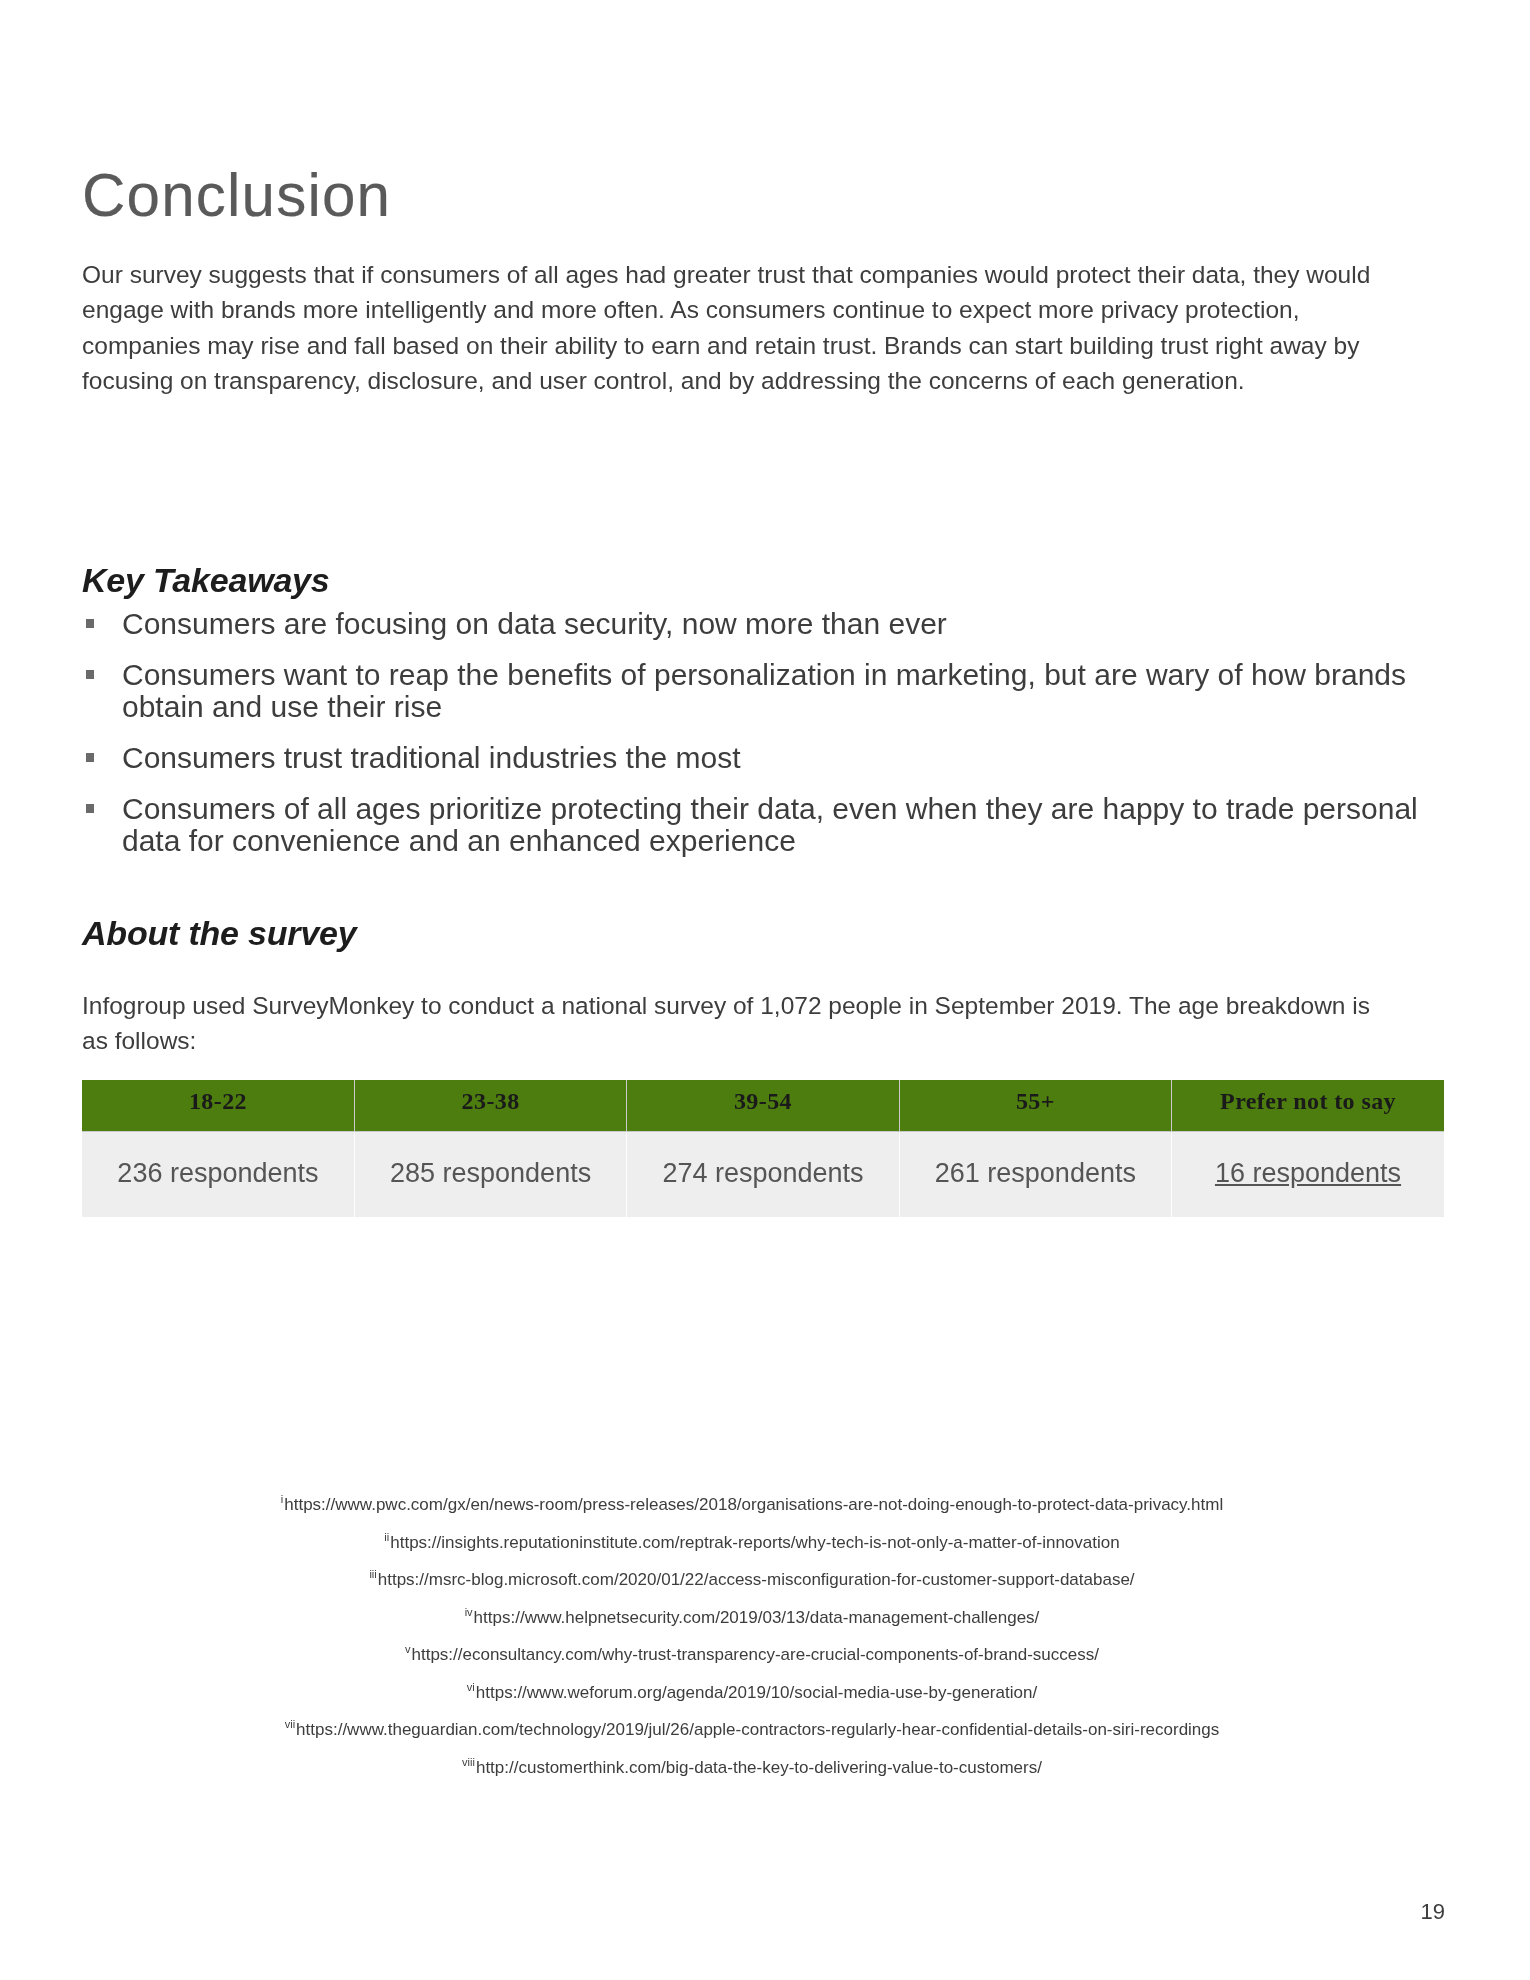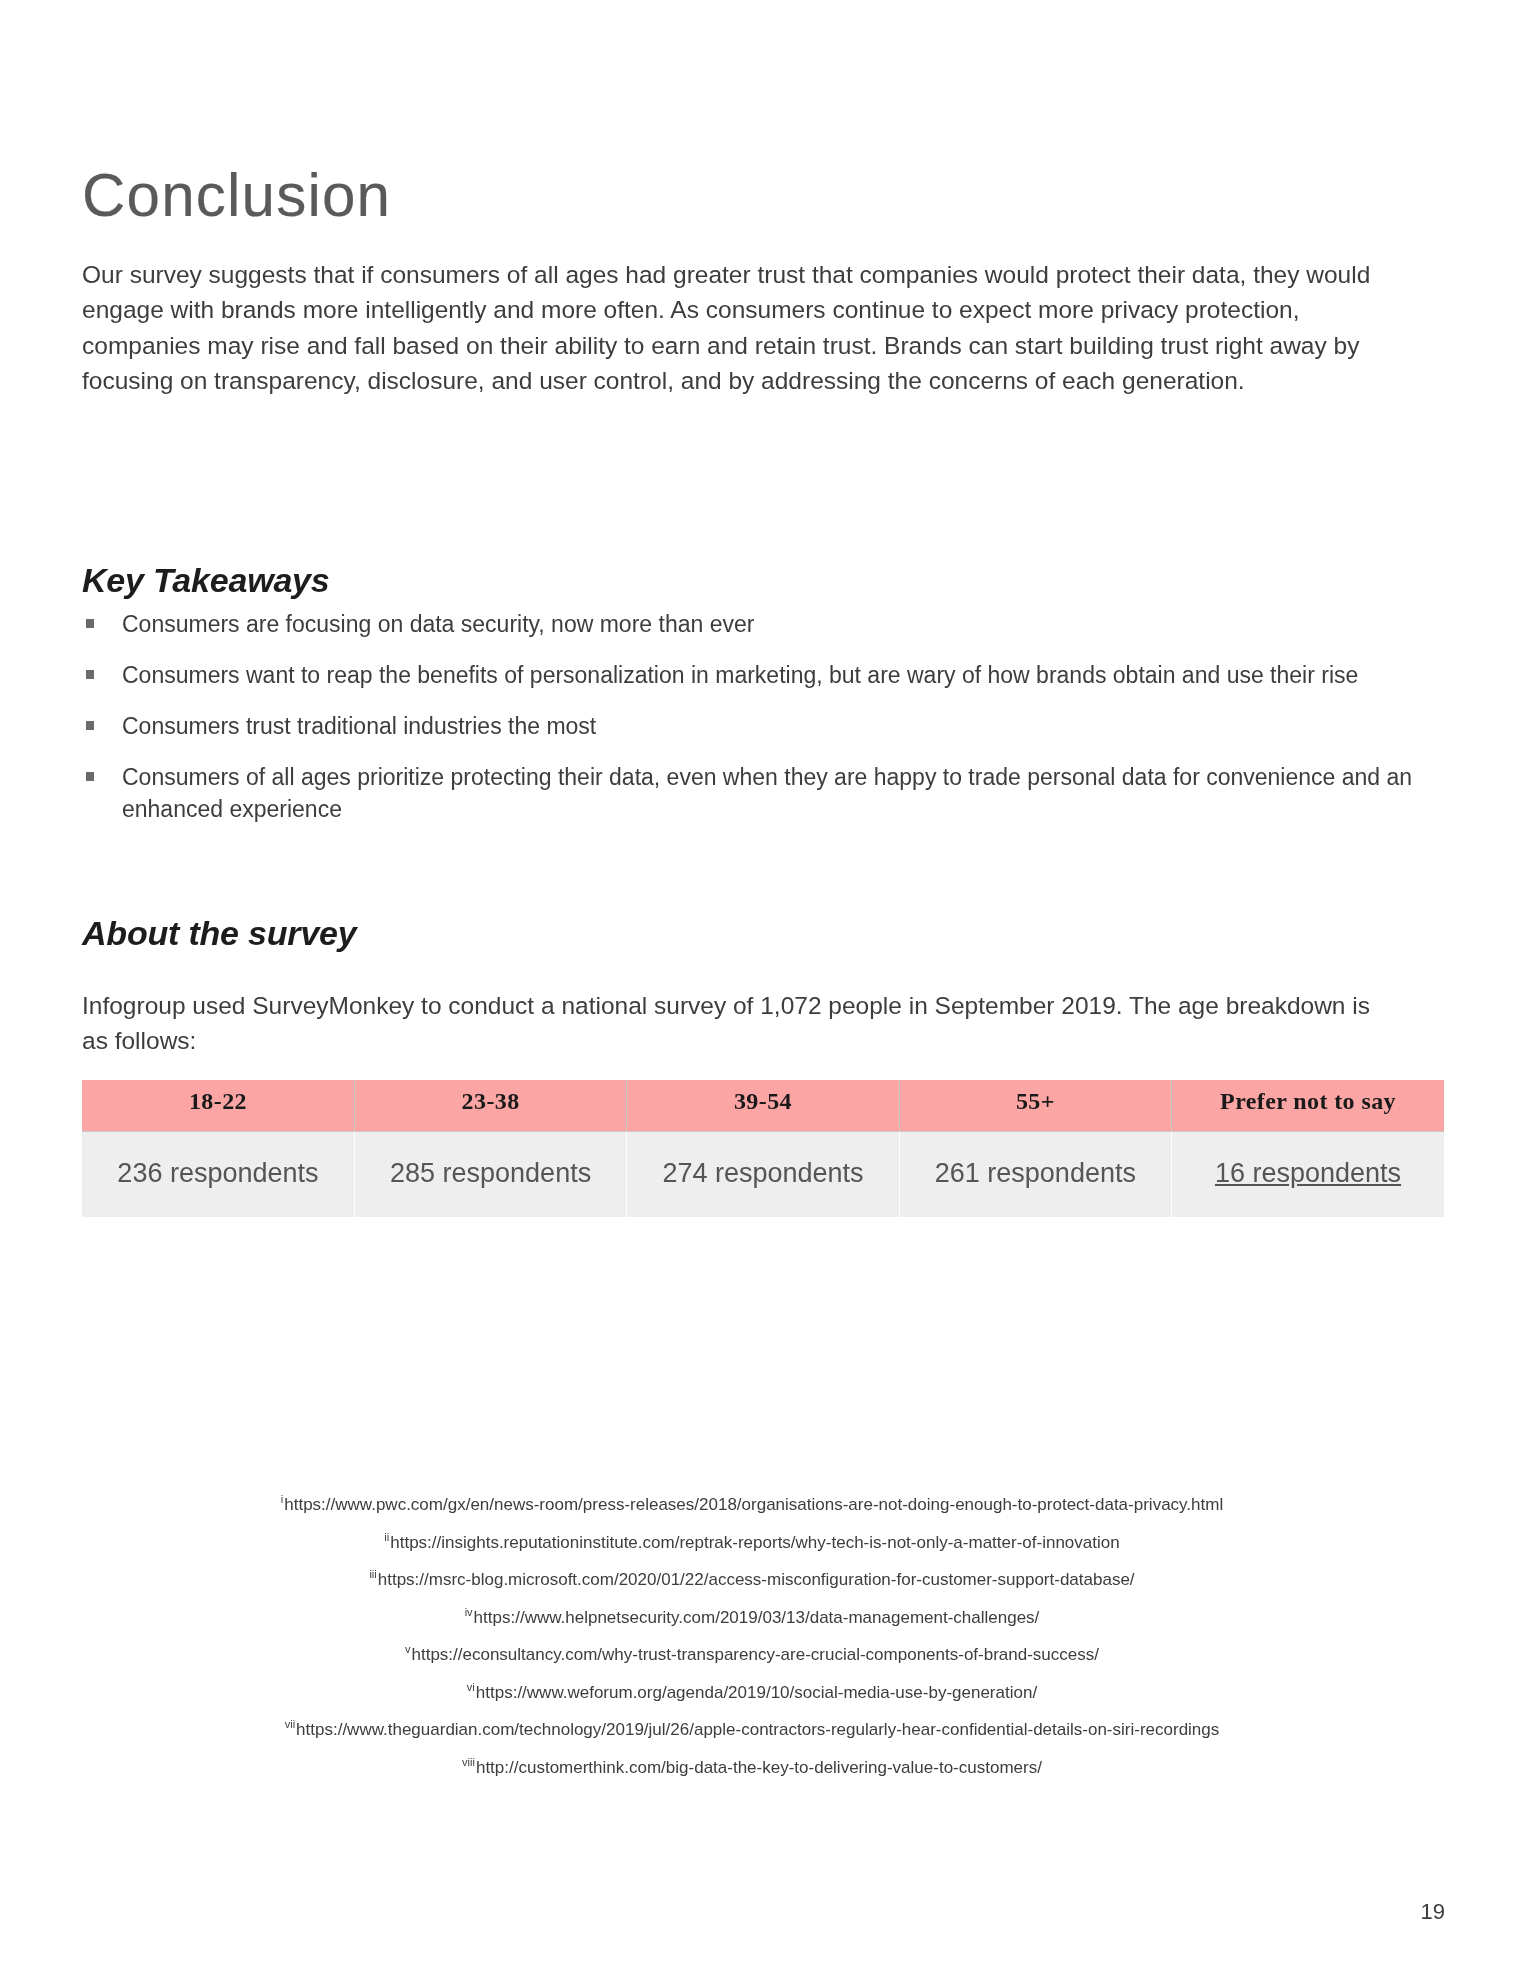--- a/index.html
+++ b/index.html
@@ -66,21 +66,21 @@
     left: 82px;
     top: 608px;
     width: 1360px;
     margin: 0;
     padding: 0;
     list-style: none;
   }
   .bullets li {
     position: relative;
     padding-left: 40px;
-    font-size: 23px;
+    font-size: 30px;
     line-height: 32px;
     color: #3d3d3d;
     margin-bottom: 19px;
   }
   .bullets li .sq {
     position: absolute;
     left: 4px;
     top: 11px;
     width: 8px;
     height: 9px;
@@ -110,21 +110,21 @@
   }
   .survey-table th {
     font-family: "Liberation Serif", serif;
     font-size: 24px;
     font-weight: 700;
     color: #1a1a1a;
     text-align: center;
     padding: 8px 4px 16px 4px;
     border-bottom: 1px solid #c9c9c9;
     border-right: 1px solid #c9c9c9;
-    background: #fca5a5;
+    background: #4d7c0f;
     letter-spacing: 0.4px;
   }
   .survey-table th:last-child { border-right: none; }
   .survey-table td {
     font-family: "Liberation Sans", sans-serif;
     font-size: 27px;
     font-weight: 400;
     color: #555555;
     text-align: center;
     padding: 26px 6px 28px 6px;

